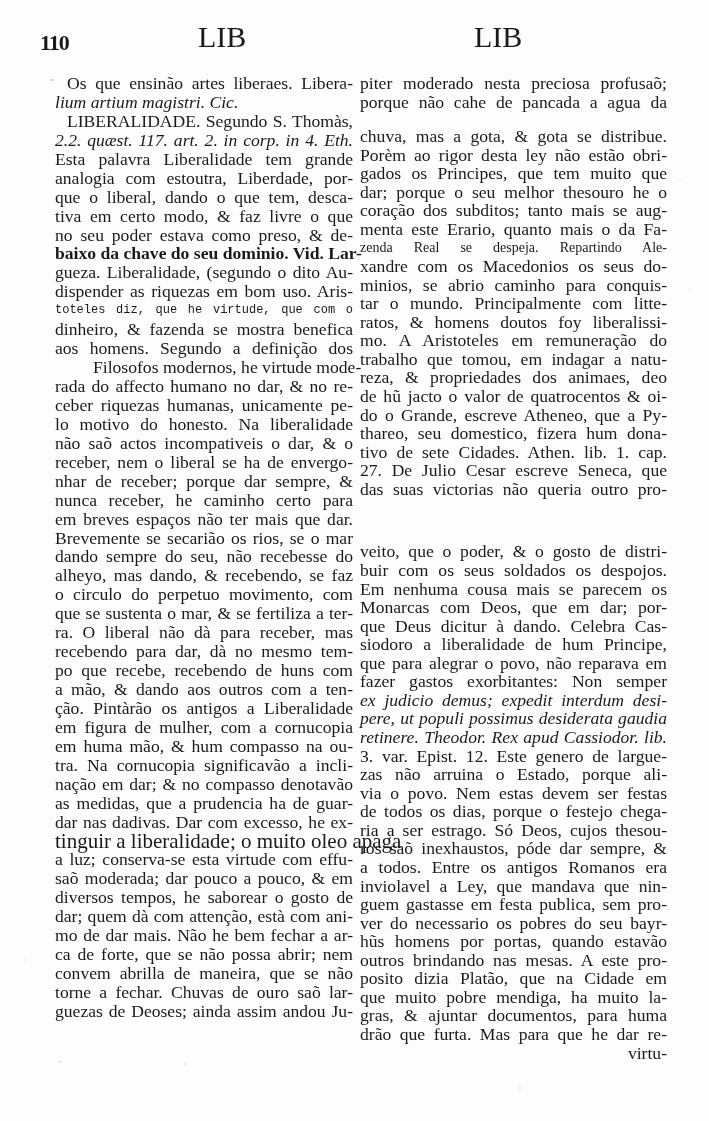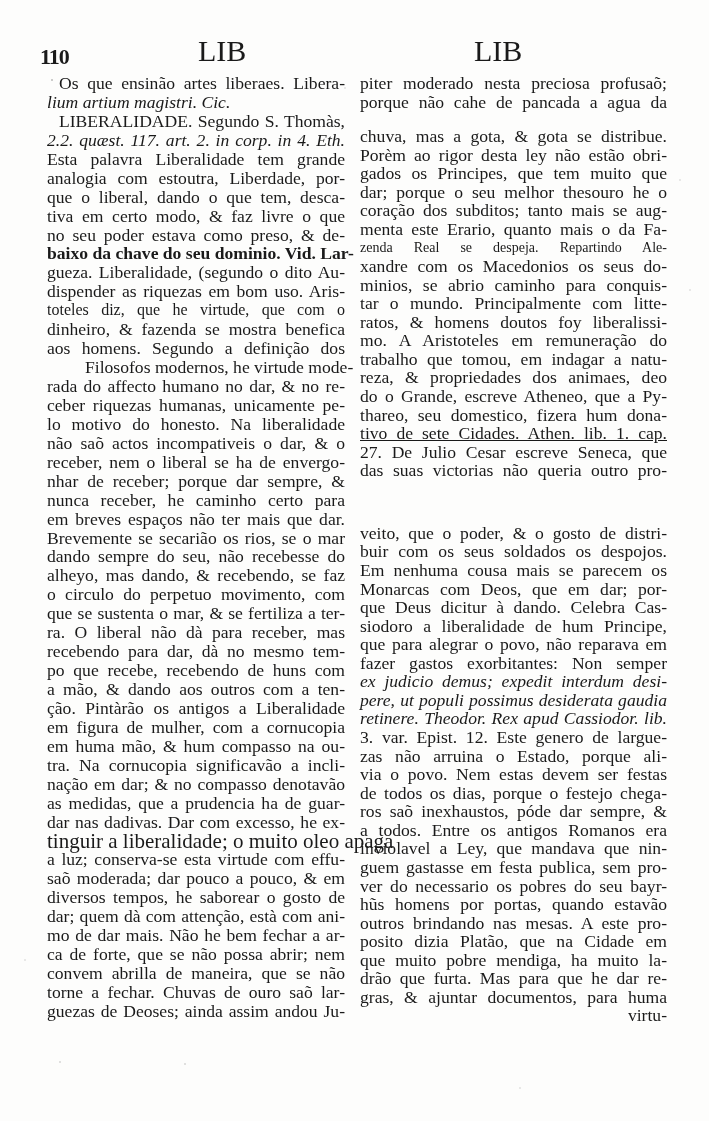--- a/index.html
+++ b/index.html
@@ -1,24 +1,24 @@
 <!DOCTYPE html>
 <html><head>
 <meta charset="utf-8">
 <style>
   html, body { margin: 0; padding: 0; background: #ffffff; }
   body { width: 709px; height: 1121px; position: relative; overflow: hidden;
          font-family: "Liberation Serif", "DejaVu Serif", serif; color: #1a1a1a; }
   .page { position: absolute; left: 0; top: 0; width: 709px; height: 1121px; background: #fdfdfc; }
-  .header { position: absolute; top: 34px; left: 0; width: 709px; height: 40px; }
+  .header { position: absolute; top: 20px; left: 0; width: 709px; height: 40px; }
   .page-num { position: absolute; left: 40px; top: 10px; font-size: 22px; font-weight: bold; letter-spacing: -1px; }
   .catch-left { position: absolute; left: 198px; top: 0px; font-size: 30px; }
   .catch-right { position: absolute; left: 474px; top: 0px; font-size: 30px; }
   .col { position: absolute; top: 74px; }
-  .col-left { left: 47px; width: 298px; }
+  .col-left { left: 55px; width: 298px; }
   .col-right { left: 360px; width: 307px; }
   .line { height: 24.9px; line-height: 24.9px; font-size: 17.6px; white-space: nowrap;
           text-align: justify; text-align-last: justify; overflow: visible; }
   .line.last { text-align-last: left; }
   .line.right { text-align-last: right; }
   .line.indent { padding-left: 12px; }
   i, .it { font-style: italic; }
   .specks { position: absolute; left: 0; top: 0; width: 709px; height: 1121px; pointer-events: none; }
 </style>
 </head>
@@ -38,21 +38,21 @@
       <div class="line indent" style="height: 18.9412px; line-height: 18.9412px; font-size: 17.6px;">LIBERALIDADE. Segundo S. Thomàs,</div>
       <div class="line it" style="height: 18.9412px; line-height: 18.9412px; font-size: 17.6px;">2.2. quæst. 117. art. 2. in corp. in 4. Eth.</div>
       <div class="line" style="height: 18.9412px; line-height: 18.9412px; font-size: 17.6px;">Esta palavra Liberalidade tem grande</div>
       <div class="line" style="height: 18.9412px; line-height: 18.9412px; font-size: 17.6px;">analogia com estoutra, Liberdade, por-</div>
       <div class="line" style="height: 18.9412px; line-height: 18.9412px; font-size: 17.6px;">que o liberal, dando o que tem, desca-</div>
       <div class="line" style="height: 18.9412px; line-height: 18.9412px; font-size: 17.6px;">tiva em certo modo, &amp; faz livre o que</div>
       <div class="line" style="height: 18.9412px; line-height: 18.9412px; font-size: 17.6px;">no seu poder estava como preso, &amp; de-</div>
       <div class="line" style="height: 18.9412px; line-height: 18.9412px; font-size: 17.6px; font-weight: bold;">baixo da chave do seu dominio. Vid. Lar-</div>
       <div class="line" style="height: 18.9412px; line-height: 18.9412px; font-size: 17.6px;">gueza. Liberalidade, (segundo o dito Au-</div>
       <div class="line" style="height: 18.9412px; line-height: 18.9412px; font-size: 17.6px;">dispender as riquezas em bom uso. Aris-</div>
-      <div class="line" style="height: 18.9412px; line-height: 18.9412px; font-size: 16px;">toteles diz, que he virtude, que com o</div>
+      <div class="line" style="height: 18.9412px; line-height: 18.9412px; font-size: 12px; font-family: Liberation Mono, monospace;">toteles diz, que he virtude, que com o</div>
       <div class="line" style="height: 18.9412px; line-height: 18.9412px; font-size: 17.6px;">dinheiro, &amp; fazenda se mostra benefica</div>
       <div class="line" style="height: 18.9412px; line-height: 18.9412px; font-size: 17.6px;">aos homens. Segundo a definição dos</div>
       <div class="line" style="height: 18.9412px; line-height: 18.9412px; font-size: 17.6px; margin-left: 38px;">Filosofos modernos, he virtude mode-</div>
       <div class="line" style="height: 18.9412px; line-height: 18.9412px; font-size: 17.6px;">rada do affecto humano no dar, &amp; no re-</div>
       <div class="line" style="height: 18.9412px; line-height: 18.9412px; font-size: 17.6px;">ceber riquezas humanas, unicamente pe-</div>
       <div class="line" style="height: 18.9412px; line-height: 18.9412px; font-size: 17.6px;">lo motivo do honesto. Na liberalidade</div>
       <div class="line" style="height: 18.9412px; line-height: 18.9412px; font-size: 17.6px;">não saõ actos incompativeis o dar, &amp; o</div>
       <div class="line" style="height: 18.9412px; line-height: 18.9412px; font-size: 17.6px;">receber, nem o liberal se ha de envergo-</div>
       <div class="line" style="height: 18.9412px; line-height: 18.9412px; font-size: 17.6px;">nhar de receber; porque dar sempre, &amp;</div>
       <div class="line" style="height: 18.9412px; line-height: 18.9412px; font-size: 17.6px;">nunca receber, he caminho certo para</div>
@@ -94,51 +94,53 @@
       <div class="line" style="height: 18.5769px; line-height: 18.5769px; font-size: 17.6px;">coração dos subditos; tanto mais se aug-</div>
       <div class="line" style="height: 18.5769px; line-height: 18.5769px; font-size: 17.6px;">menta este Erario, quanto mais o da Fa-</div>
       <div class="line" style="height: 18.5769px; line-height: 18.5769px; font-size: 14px;">zenda Real se despeja. Repartindo Ale-</div>
       <div class="line" style="height: 18.5769px; line-height: 18.5769px; font-size: 17.6px;">xandre com os Macedonios os seus do-</div>
       <div class="line" style="height: 18.5769px; line-height: 18.5769px; font-size: 17.6px;">minios, se abrio caminho para conquis-</div>
       <div class="line" style="height: 18.5769px; line-height: 18.5769px; font-size: 17.6px;">tar o mundo. Principalmente com litte-</div>
       <div class="line" style="height: 18.5769px; line-height: 18.5769px; font-size: 17.6px;">ratos, &amp; homens doutos foy liberalissi-</div>
       <div class="line" style="height: 18.5769px; line-height: 18.5769px; font-size: 17.6px;">mo. A Aristoteles em remuneração do</div>
       <div class="line" style="height: 18.5769px; line-height: 18.5769px; font-size: 17.6px;">trabalho que tomou, em indagar a natu-</div>
       <div class="line" style="height: 18.5769px; line-height: 18.5769px; font-size: 17.6px;">reza, &amp; propriedades dos animaes, deo</div>
+      <div class="line" style="height: 18.5769px; line-height: 18.5769px; font-size: 17.6px;">de hũ jacto o valor de quatrocentos &amp; oi-</div>
       <div class="line" style="height: 18.5769px; line-height: 18.5769px; font-size: 17.6px;">do o Grande, escreve Atheneo, que a Py-</div>
       <div class="line" style="height: 18.5769px; line-height: 18.5769px; font-size: 17.6px;">thareo, seu domestico, fizera hum dona-</div>
-      <div class="line" style="height: 18.5769px; line-height: 18.5769px; font-size: 17.6px; text-decoration: underline;">tivo de sete Cidades. Athen. lib. 1. cap.</div>
+      <div class="line" style="height: 18.5769px; line-height: 18.5769px; font-size: 17.6px;">tivo de sete Cidades. Athen. lib. 1. cap.</div>
       <div class="line" style="height: 18.5769px; line-height: 18.5769px; font-size: 17.6px;">27. De Julio Cesar escreve Seneca, que</div>
       <div class="line" style="height: 18.5769px; line-height: 18.5769px; font-size: 17.6px;">das suas victorias não queria outro pro-</div>
       <div class="line" style="height: 18.5769px; line-height: 18.5769px; font-size: 17.6px; margin-top: 44px;">veito, que o poder, &amp; o gosto de distri-</div>
       <div class="line" style="height: 18.5769px; line-height: 18.5769px; font-size: 17.6px;">buir com os seus soldados os despojos.</div>
       <div class="line" style="height: 18.5769px; line-height: 18.5769px; font-size: 17.6px;">Em nenhuma cousa mais se parecem os</div>
       <div class="line" style="height: 18.5769px; line-height: 18.5769px; font-size: 17.6px;">Monarcas com Deos, que em dar; por-</div>
       <div class="line" style="height: 18.5769px; line-height: 18.5769px; font-size: 17.6px;">que Deus dicitur à dando. Celebra Cas-</div>
       <div class="line" style="height: 18.5769px; line-height: 18.5769px; font-size: 17.6px;">siodoro a liberalidade de hum Principe,</div>
       <div class="line" style="height: 18.5769px; line-height: 18.5769px; font-size: 17.6px;">que para alegrar o povo, não reparava em</div>
       <div class="line" style="height: 18.5769px; line-height: 18.5769px; font-size: 17.6px;">fazer gastos exorbitantes: Non semper</div>
       <div class="line it" style="height: 18.5769px; line-height: 18.5769px; font-size: 17.6px;">ex judicio demus; expedit interdum desi-</div>
       <div class="line it" style="height: 18.5769px; line-height: 18.5769px; font-size: 17.6px;">pere, ut populi possimus desiderata gaudia</div>
       <div class="line it" style="height: 18.5769px; line-height: 18.5769px; font-size: 17.6px;">retinere. Theodor. Rex apud Cassiodor. lib.</div>
       <div class="line" style="height: 18.5769px; line-height: 18.5769px; font-size: 17.6px;">3. var. Epist. 12. Este genero de largue-</div>
       <div class="line" style="height: 18.5769px; line-height: 18.5769px; font-size: 17.6px;">zas não arruina o Estado, porque ali-</div>
       <div class="line" style="height: 18.5769px; line-height: 18.5769px; font-size: 17.6px;">via o povo. Nem estas devem ser festas</div>
       <div class="line" style="height: 18.5769px; line-height: 18.5769px; font-size: 17.6px;">de todos os dias, porque o festejo chega-</div>
+      <div class="line" style="height: 18.5769px; line-height: 18.5769px; font-size: 17.6px;">ria a ser estrago. Só Deos, cujos thesou-</div>
       <div class="line" style="height: 18.5769px; line-height: 18.5769px; font-size: 17.6px;">ros saõ inexhaustos, póde dar sempre, &amp;</div>
       <div class="line" style="height: 18.5769px; line-height: 18.5769px; font-size: 17.6px;">a todos. Entre os antigos Romanos era</div>
       <div class="line" style="height: 18.5769px; line-height: 18.5769px; font-size: 17.6px;">inviolavel a Ley, que mandava que nin-</div>
       <div class="line" style="height: 18.5769px; line-height: 18.5769px; font-size: 17.6px;">guem gastasse em festa publica, sem pro-</div>
       <div class="line" style="height: 18.5769px; line-height: 18.5769px; font-size: 17.6px;">ver do necessario os pobres do seu bayr-</div>
       <div class="line" style="height: 18.5769px; line-height: 18.5769px; font-size: 17.6px;">hũs homens por portas, quando estavão</div>
       <div class="line" style="height: 18.5769px; line-height: 18.5769px; font-size: 17.6px;">outros brindando nas mesas. A este pro-</div>
       <div class="line" style="height: 18.5769px; line-height: 18.5769px; font-size: 17.6px;">posito dizia Platão, que na Cidade em</div>
       <div class="line" style="height: 18.5769px; line-height: 18.5769px; font-size: 17.6px;">que muito pobre mendiga, ha muito la-</div>
+      <div class="line" style="height: 18.5769px; line-height: 18.5769px; font-size: 17.6px;">gras, &amp; ajuntar documentos, para huma</div>
       <div class="line" style="height: 18.5769px; line-height: 18.5769px; font-size: 17.6px;">drão que furta. Mas para que he dar re-</div>
-      <div class="line" style="height: 18.5769px; line-height: 18.5769px; font-size: 17.6px;">gras, &amp; ajuntar documentos, para huma</div>
       <div class="line right" style="height: 18.5769px; line-height: 18.5769px; font-size: 17.6px;">virtu-</div>
     </div>
 
   <svg class="specks" viewBox="0 0 709 1121">
     <circle cx="52" cy="80" r="1" fill="#bbb"></circle>
     <circle cx="236" cy="46" r="0.8" fill="#ccc"></circle>
     <circle cx="345" cy="88" r="0.8" fill="#ccc"></circle>
     <circle cx="680" cy="180" r="0.8" fill="#ccc"></circle>
     <circle cx="690" cy="290" r="0.8" fill="#ccc"></circle>
     <circle cx="25" cy="960" r="0.8" fill="#ccc"></circle>

